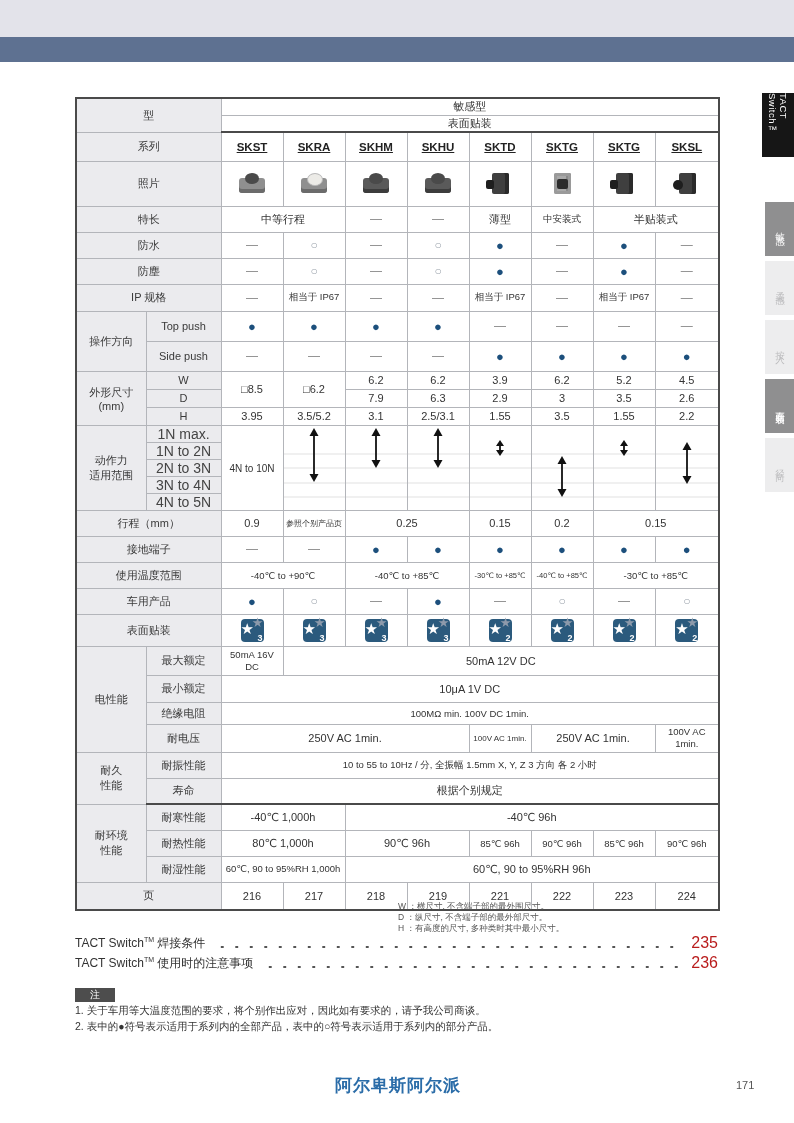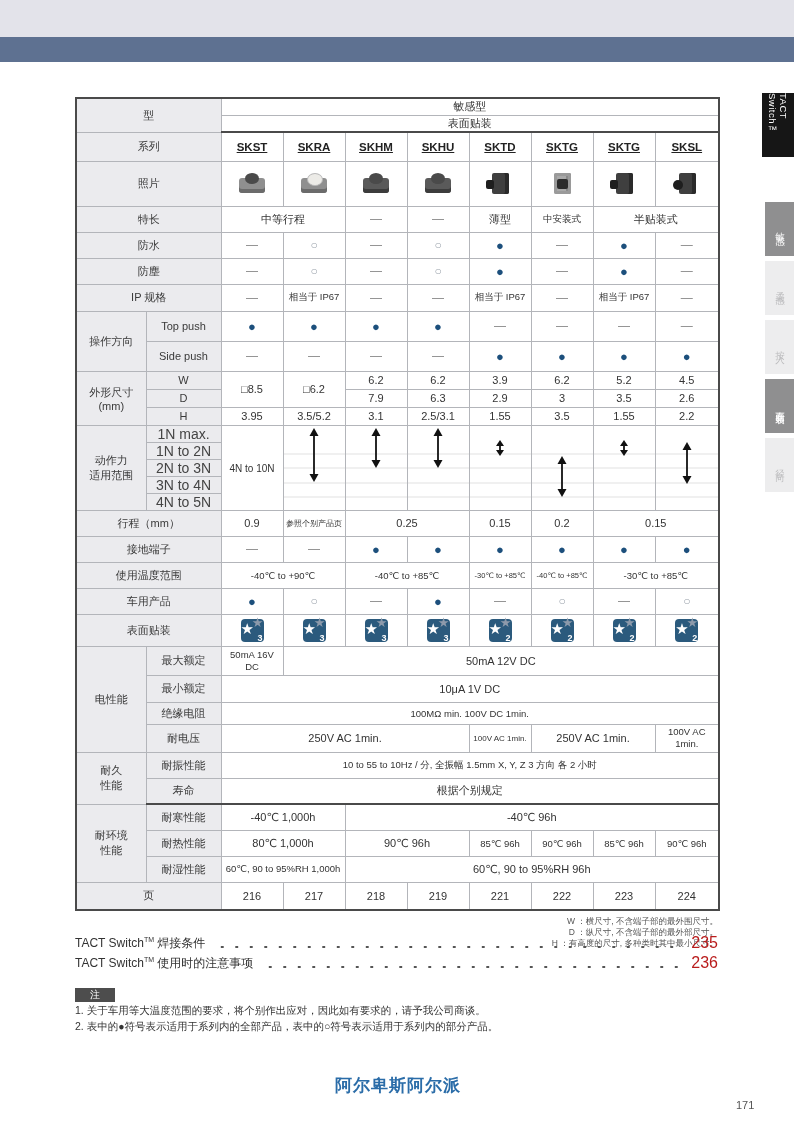--- a/index.html
+++ b/index.html
@@ -52,30 +52,30 @@
   .ph.frame .btn{background:#2c2c2c;left:14px;top:10px;width:11px;height:10px;border-radius:2px;}
   .ph.round .btn{border-radius:50%;width:10px;height:10px;}
 
   
   .badge{position:relative;width:23px;height:23px;margin:3px auto;background:#2b5a7d;border-radius:4px;}
   .badge .sb{position:absolute;right:0px;top:-4px;color:#8d9aab;font-size:13px;}
   .badge .sf{position:absolute;left:0px;top:1px;color:#fff;font-size:15px;}
   .badge .num{position:absolute;right:1px;bottom:-1px;color:#fff;font-size:9px;font-weight:bold;}
 
   
-  .wdh-notes{position:absolute;left:398px;top:901px;width:320px;text-align:right;font-size:8.5px;color:#555;line-height:1.3;margin-top:15px;}
+  .wdh-notes{position:absolute;left:398px;top:901px;width:320px;text-align:left;font-size:8.5px;color:#555;line-height:1.3;}
   .ref-link{position:absolute;left:75px;width:643px;display:flex;align-items:flex-end;font-size:12px;color:#333;}
   .ref-link .leader{flex:1;height:4px;margin:0 10px 3px 10px;background:radial-gradient(circle,#555 1.1px,transparent 1.4px) left center / 14.5px 4px repeat-x;}
   .ref-link .pg{font-size:16px;color:#b91c1c;}
   sup{font-size:7px;}
   .note-box{position:absolute;left:75px;top:988px;width:40px;height:14px;background:#4d4d4d;color:#fff;
     font-size:10px;display:flex;align-items:center;justify-content:center;}
   .note-item{position:absolute;left:75px;width:660px;font-size:10.5px;color:#333;}
   .footer-logo{position:absolute;left:335px;top:1074px;font-size:17px;font-weight:bold;color:#2a6ca8;letter-spacing:1px;}
-  .footer-page{position:absolute;left:736px;top:1079px;font-size:11px;color:#555;margin-top:20px;}
+  .footer-page{position:absolute;left:736px;top:1079px;font-size:11px;color:#555;}
 </style>
 </head>
 <body>
 
 <div class="page">
   <div class="band-top"></div>
   <div class="band-accent"></div>
 
   <div class="tact-tab">TACT Switch™</div>
   <div class="side-tab dark" style="top:202px">敏感</div>

